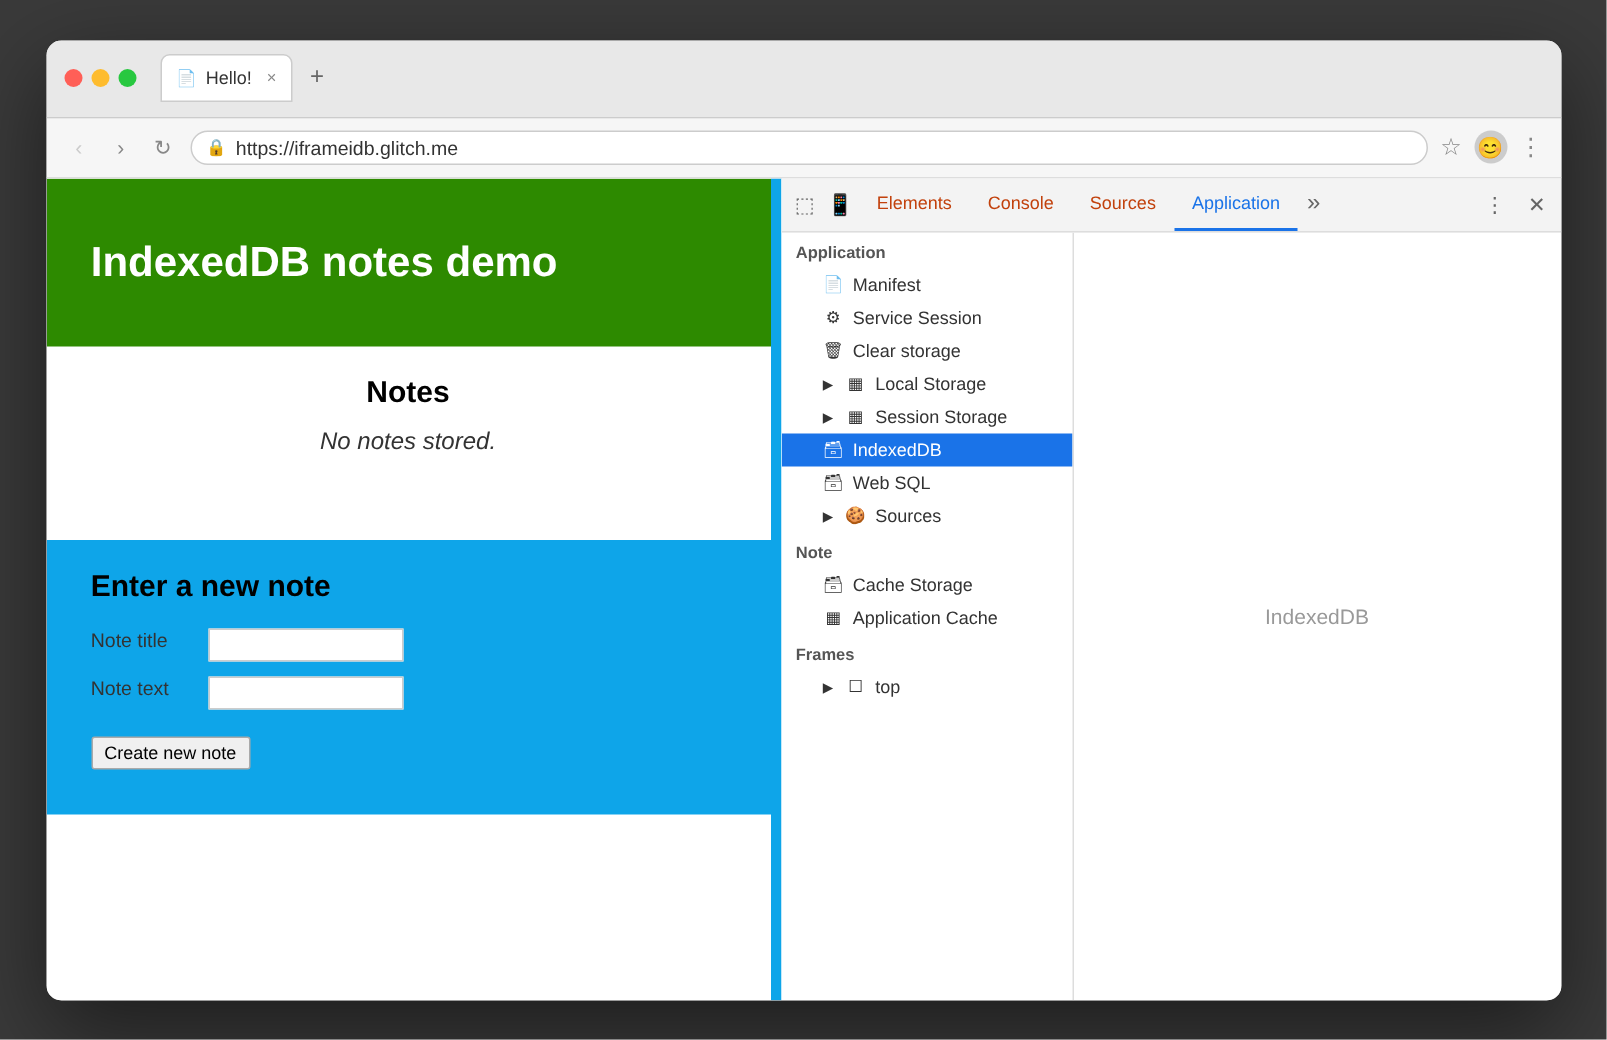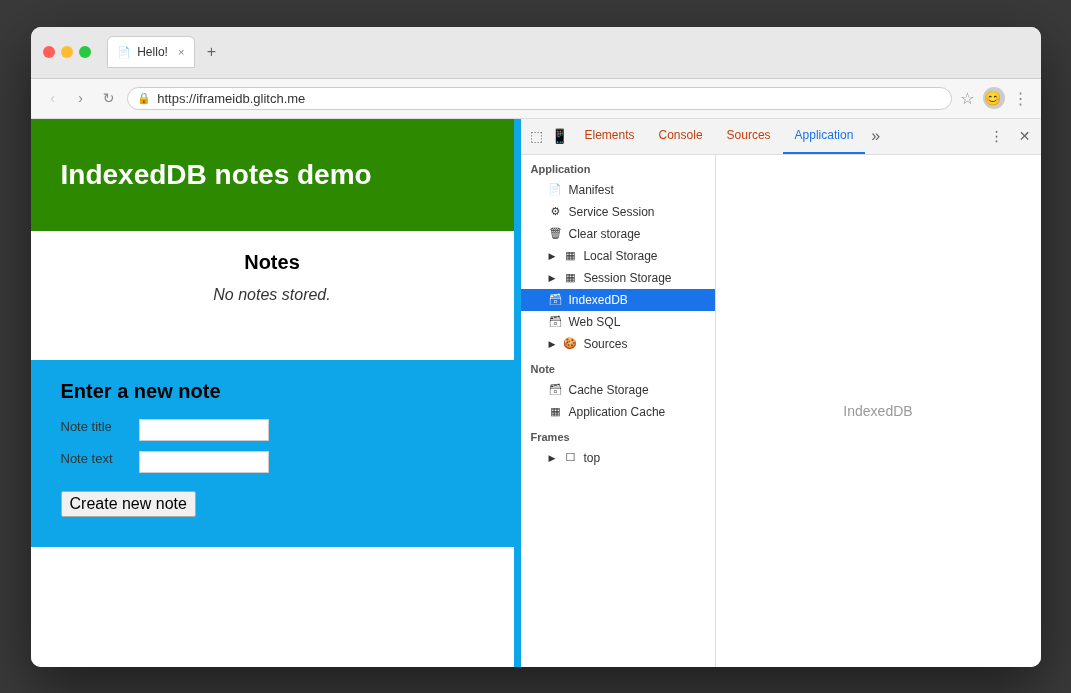--- a/index.html
+++ b/index.html
@@ -211,21 +211,21 @@
       width: 130px;
       font-size: 12px;
       padding: 2px 4px;
     }
     .create-btn {
       margin-top: 8px;
       padding: 3px 8px;
       background: #f0f0f0;
       border: 1px solid #aaa;
       border-radius: 2px;
-      font-size: 16px;
+      font-size: 12px;
       cursor: pointer;
     }
 
     
     .devtools {
       flex: 1;
       background: #fff;
       display: flex;
       flex-direction: column;
       overflow: hidden;

